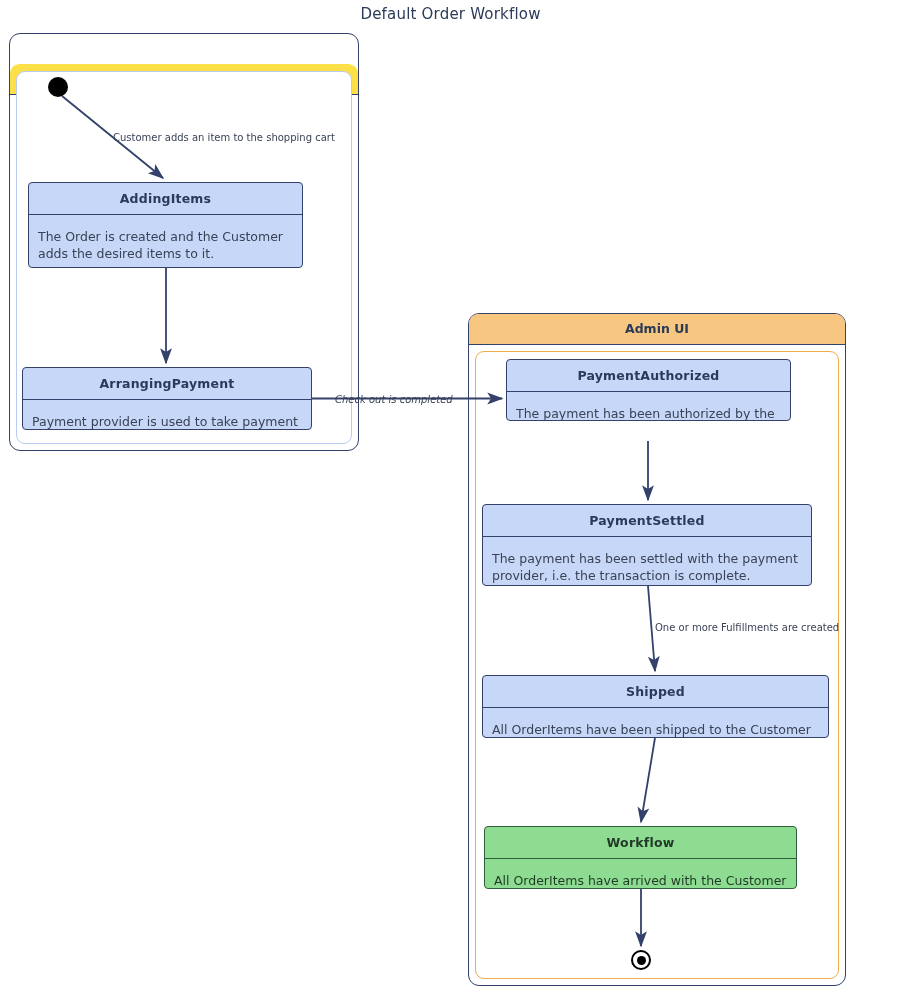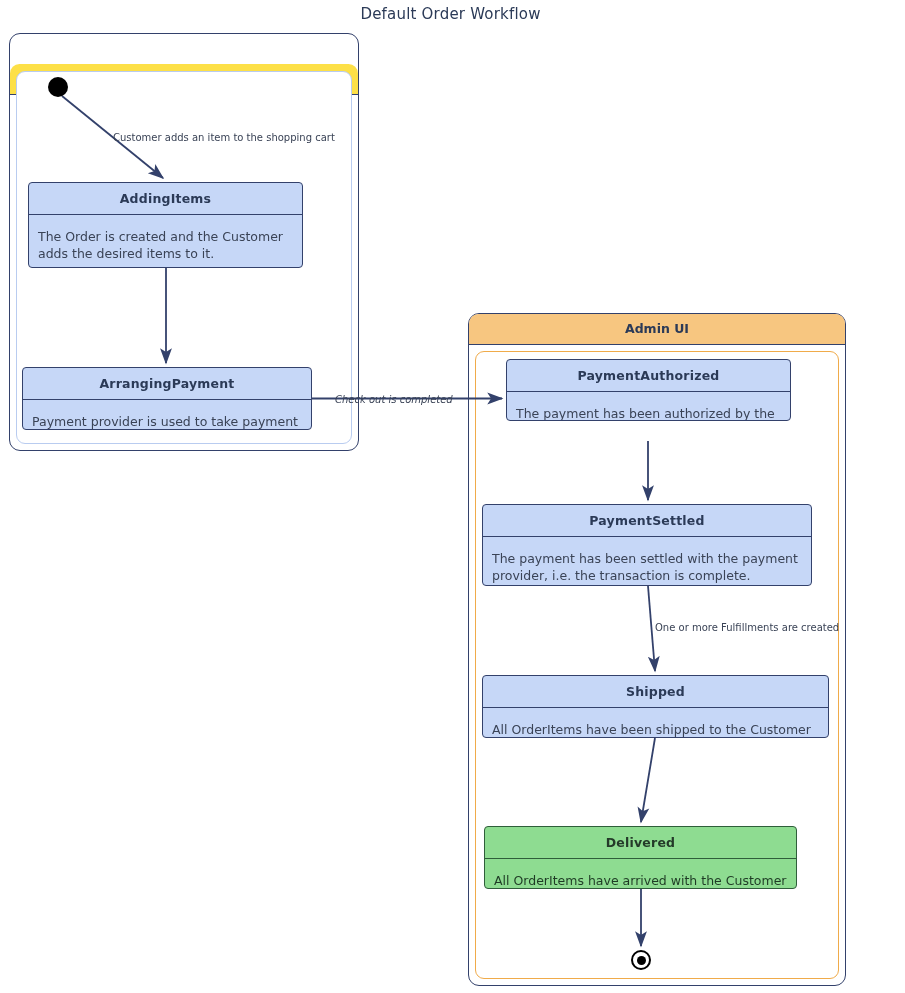--- a/index.html
+++ b/index.html
@@ -217,21 +217,21 @@
     <div class="state-title">Shipped</div>
     <div class="state-desc">All OrderItems have been shipped to the Customer</div>
   </div>
 
   <div class="state" id="state-paymentsettled">
     <div class="state-title">PaymentSettled</div>
     <div class="state-desc">The payment has been settled with the payment provider, i.e. the transaction is complete.</div>
   </div>
 
   <div class="state green" id="state-delivered">
-    <div class="state-title">Delivered</div>
+    <div class="state-title">Workflow</div>
     <div class="state-desc">All OrderItems have arrived with the Customer</div>
   </div>
 
   <div class="node-start" id="node-start"></div>
   <div class="node-end" id="node-end"></div>
 
   <div class="edge-label" id="label-add-item">Customer adds an item to the shopping cart</div>
   <div class="edge-label" id="label-checkout">Check out is completed</div>
   <div class="edge-label" id="label-fulfillments">One or more Fulfillments are created</div>
 

